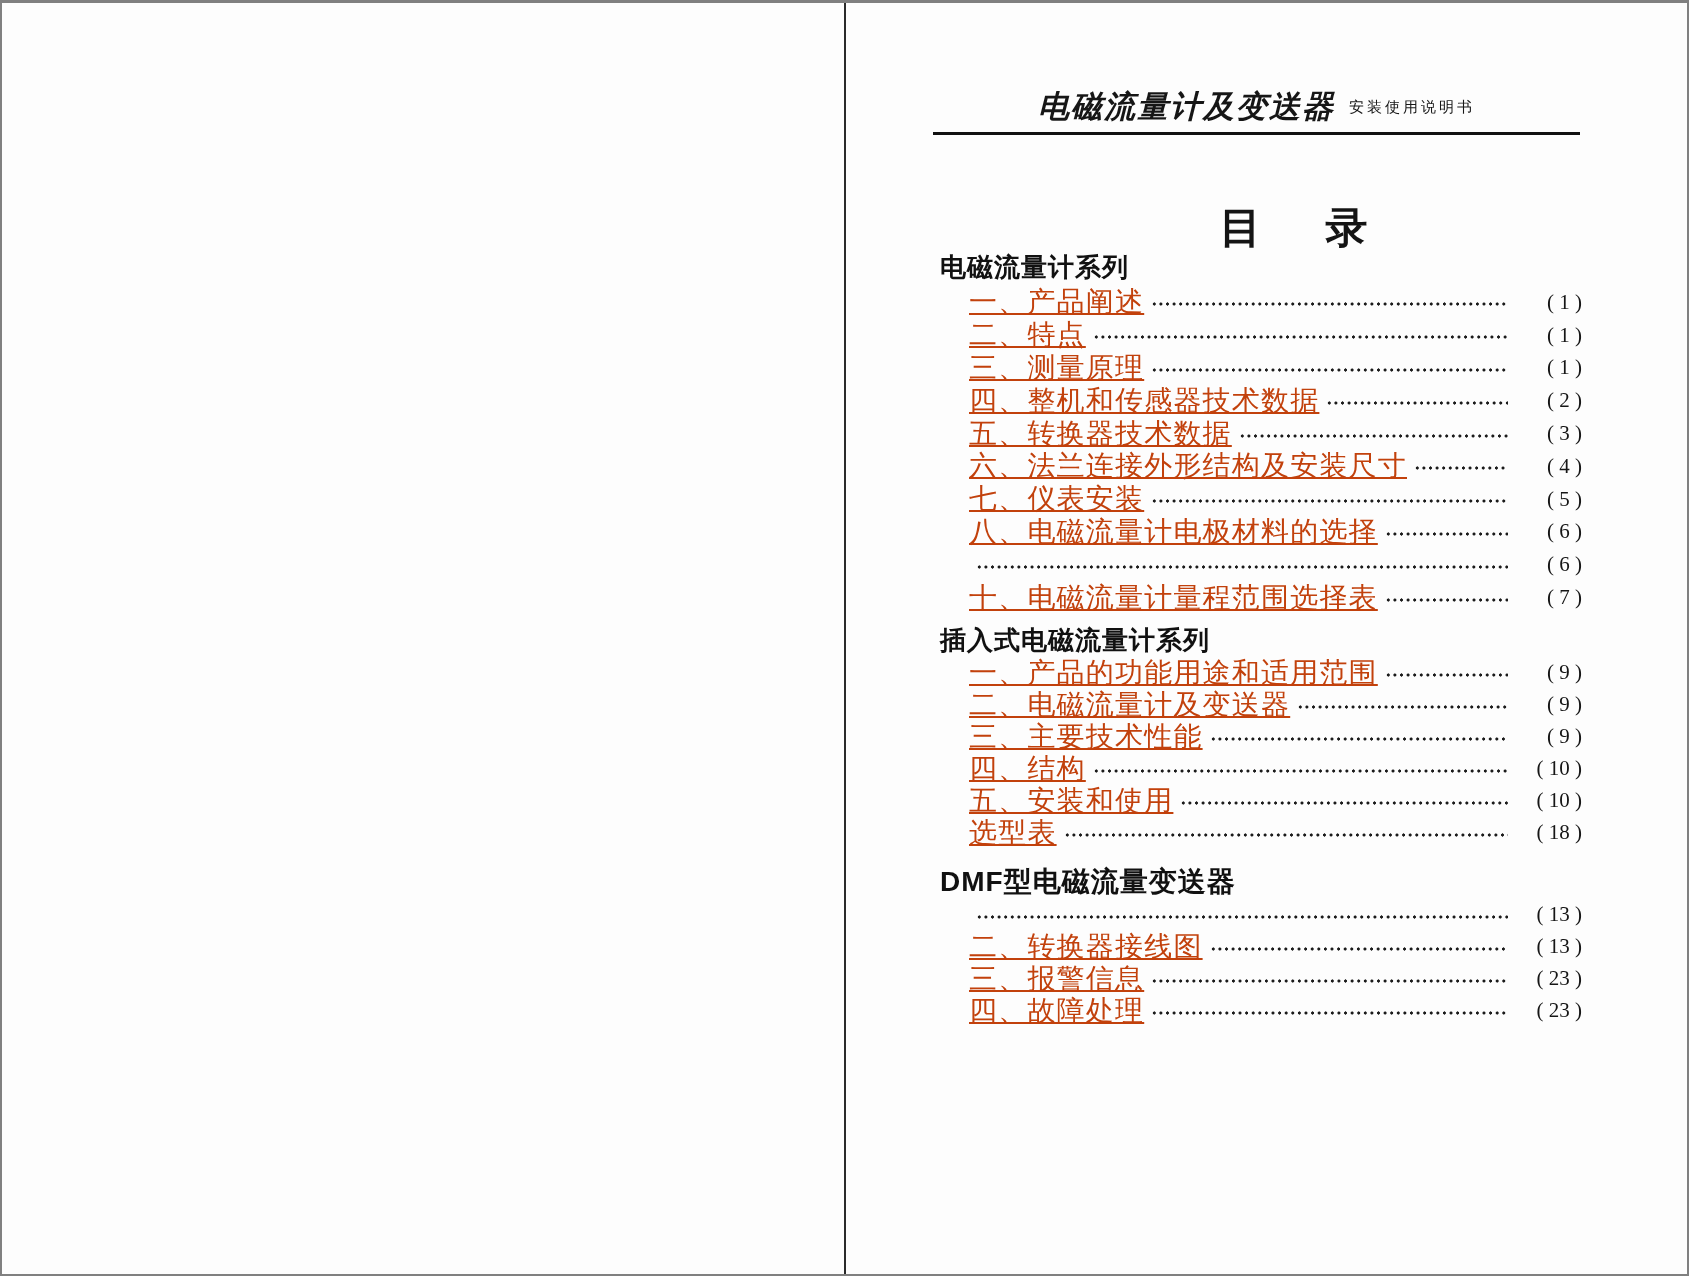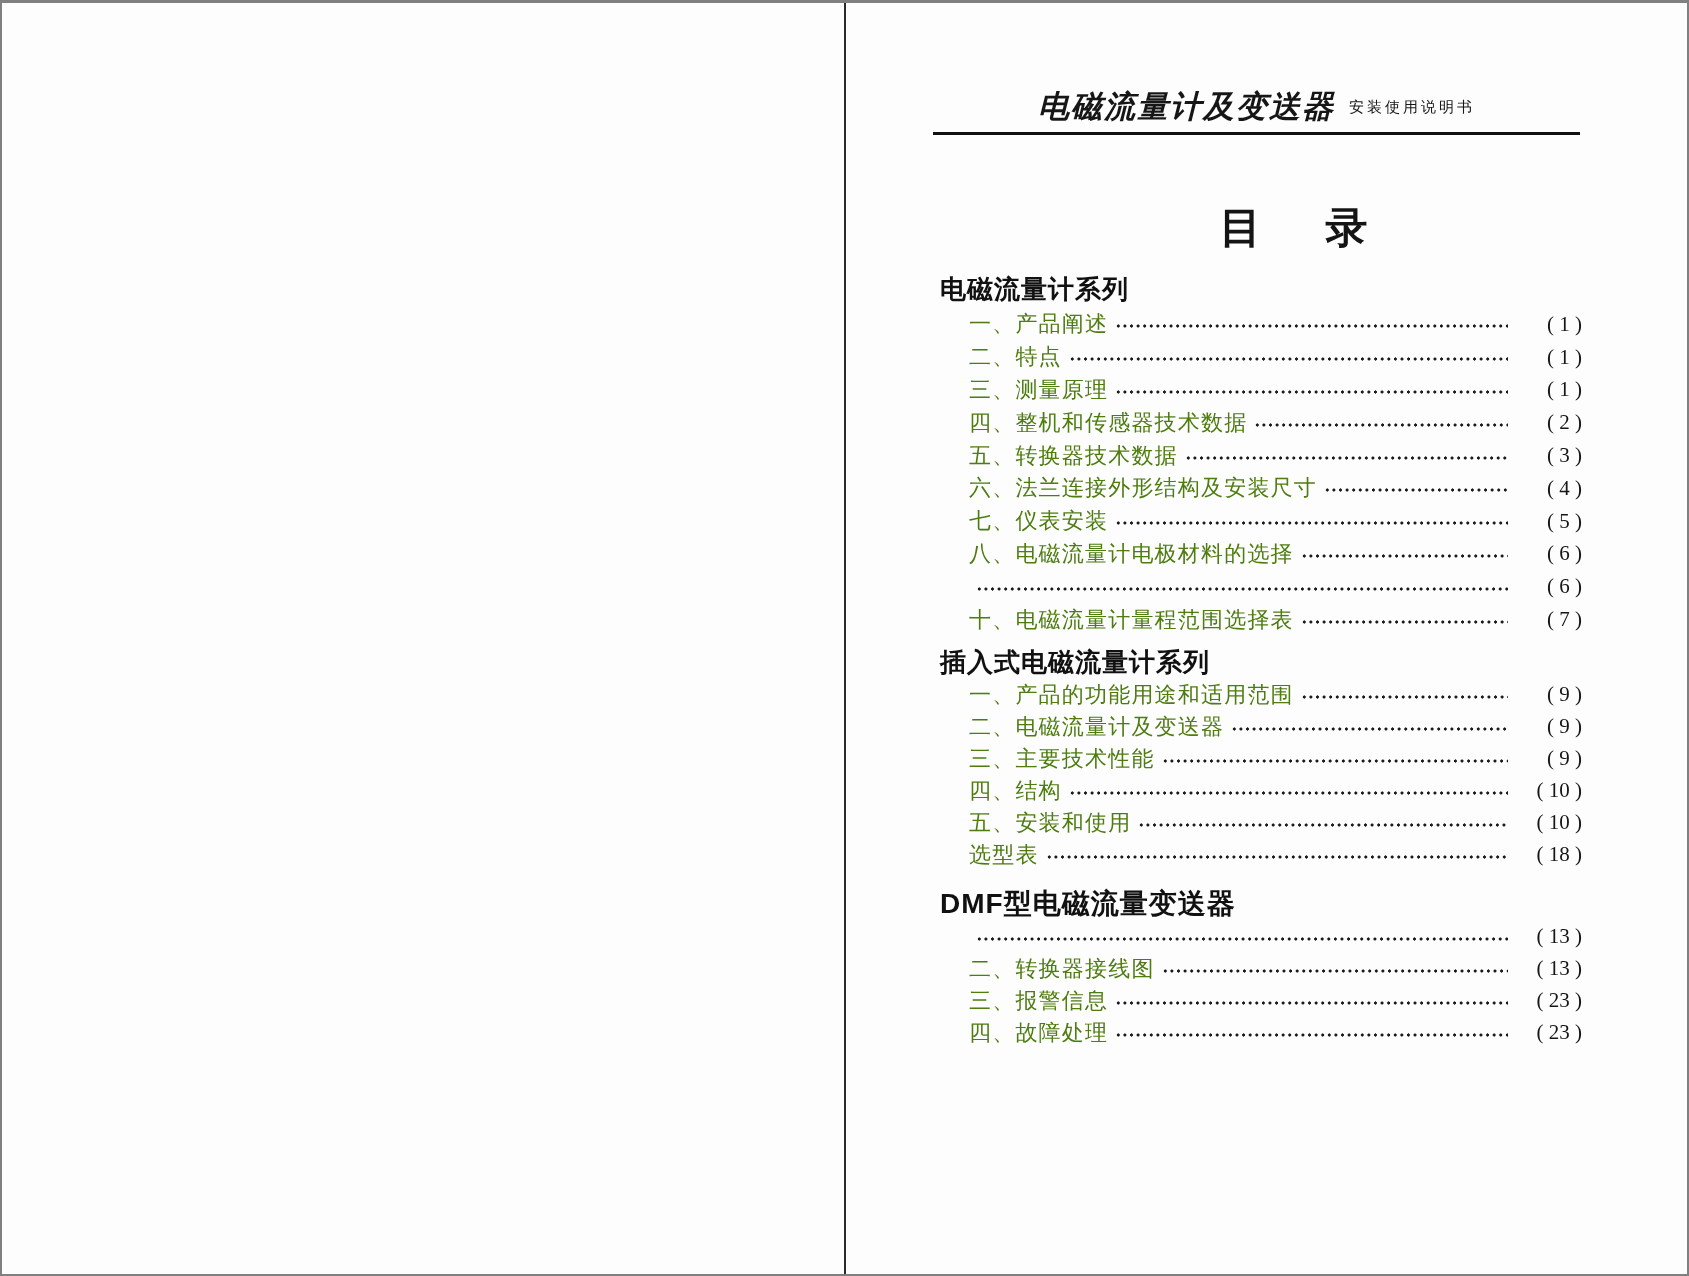--- a/index.html
+++ b/index.html
@@ -27,31 +27,32 @@
     margin-top:70px; padding-left:52px; height:46px; line-height:46px;
     display:flex; justify-content:center; gap:64px;
     font-size:42px; font-weight:700; color:#141414;
   }
 
   .sections { width:100%; }
   .sec-heading {
     margin-left:92px; font-size:26px; font-weight:700; color:#111;
     line-height:32px; letter-spacing:1px;
   }
-  .toc-section:nth-child(1) .sec-heading { margin-top:22px; }
+  .toc-section:nth-child(1) .sec-heading { }
   .toc-section:nth-child(2) .sec-heading { margin-top:9px; line-height:34px; }
   .toc-section:nth-child(3) .sec-heading { margin-top:16px; line-height:34px; font-size:28px; }
 
   .toc-section:nth-child(1) .entries { margin-top:3px; }
   .entries { margin-left:121px; margin-right:105px; }
   .entry { display:flex; align-items:center; height:32px; }
   .toc-section:nth-child(1) .entry { height:32.8px; }
   .e-label {
-    font-size:22px; letter-spacing:1.2px; color:#4d7c0f; white-space:nowrap;
+    font-size:28px; letter-spacing:1.2px; color:#c2410c; white-space:nowrap;
     font-weight:500;
+    text-decoration:underline;
   }
   .e-leader {
     flex:1 1 auto; align-self:center; height:20px; margin:4px 10px 0 7px;
     background-image:radial-gradient(circle, #1b1b1b 1.4px, transparent 1.8px);
     background-size:6.6px 20px; background-repeat:repeat-x; background-position:left center;
   }
   .e-page {
     font-family:"Liberation Serif", serif; font-size:21px; color:#161616;
     min-width:64px; text-align:right; white-space:pre;
   }

